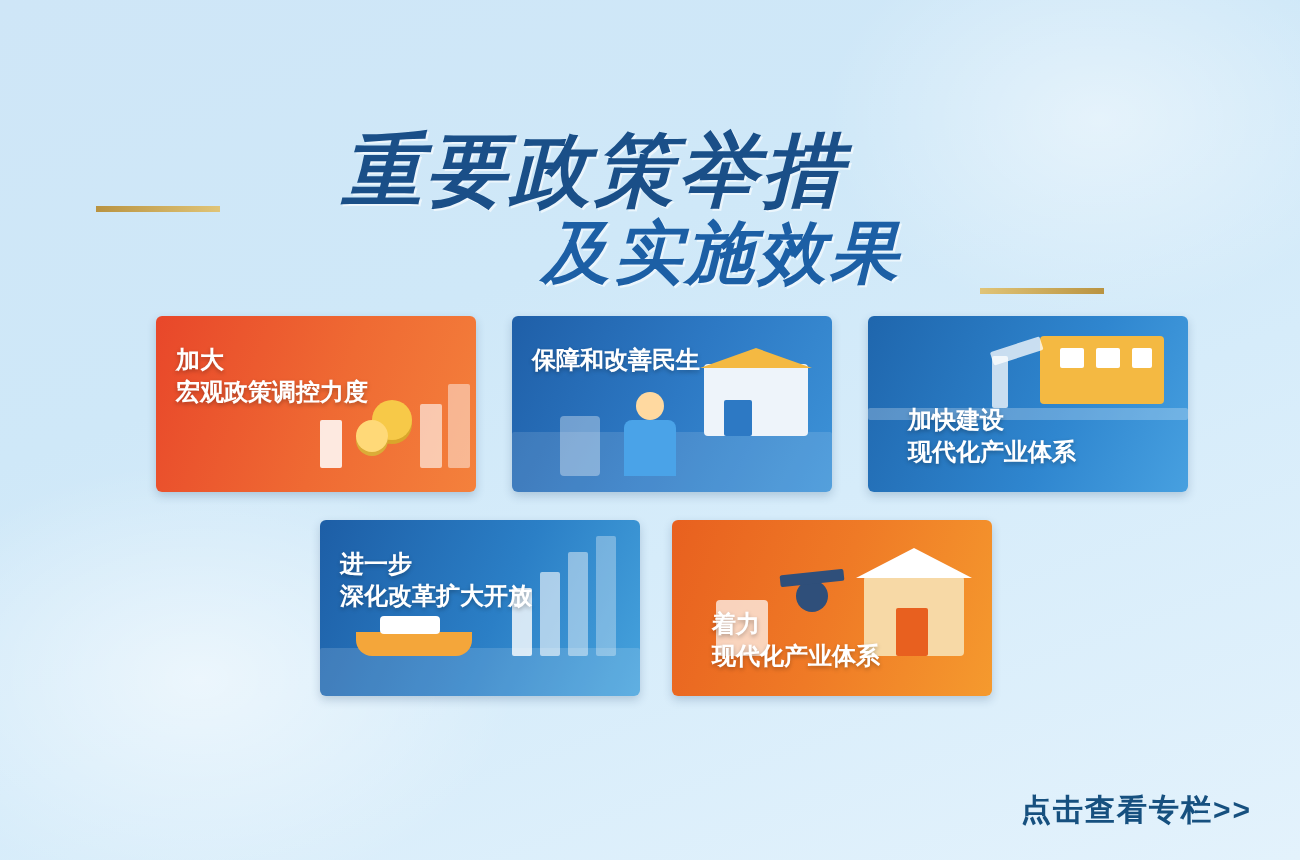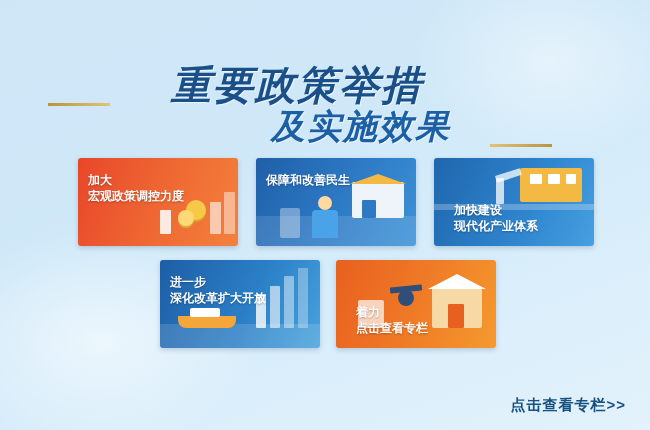--- a/index.html
+++ b/index.html
@@ -198,19 +198,19 @@
     </div>
 
     <div class="card c5">
       <div class="bar" style="left:96px; top:28px; width:50px; height:40px; background:#f7d9a6; border-radius:2px;"></div>
       <div class="tri" style="left:92px; top:14px; border-left:29px solid transparent; border-right:29px solid transparent; border-bottom:15px solid #ffffff;"></div>
       <div class="bar" style="left:112px; top:44px; width:16px; height:24px; background:#e8601f;"></div>
       <div class="circle" style="left:62px; top:30px; width:16px; height:16px; background:#2f4f7a;"></div>
       <div class="bar" style="left:54px; top:26px; width:32px; height:6px; background:#2f4f7a; transform:rotate(-6deg);"></div>
       <div class="bar" style="left:22px; top:40px; width:26px; height:28px; background:rgba(255,255,255,0.7); border-radius:2px;"></div>
       <div class="card-label lbl-bl">着力
-点击查看专栏</div>
+现代化产业体系</div>
     </div>
   </div>
 
   <div class="cta">点击查看专栏&gt;&gt;</div>
 
 </div>
 
 </body></html>

